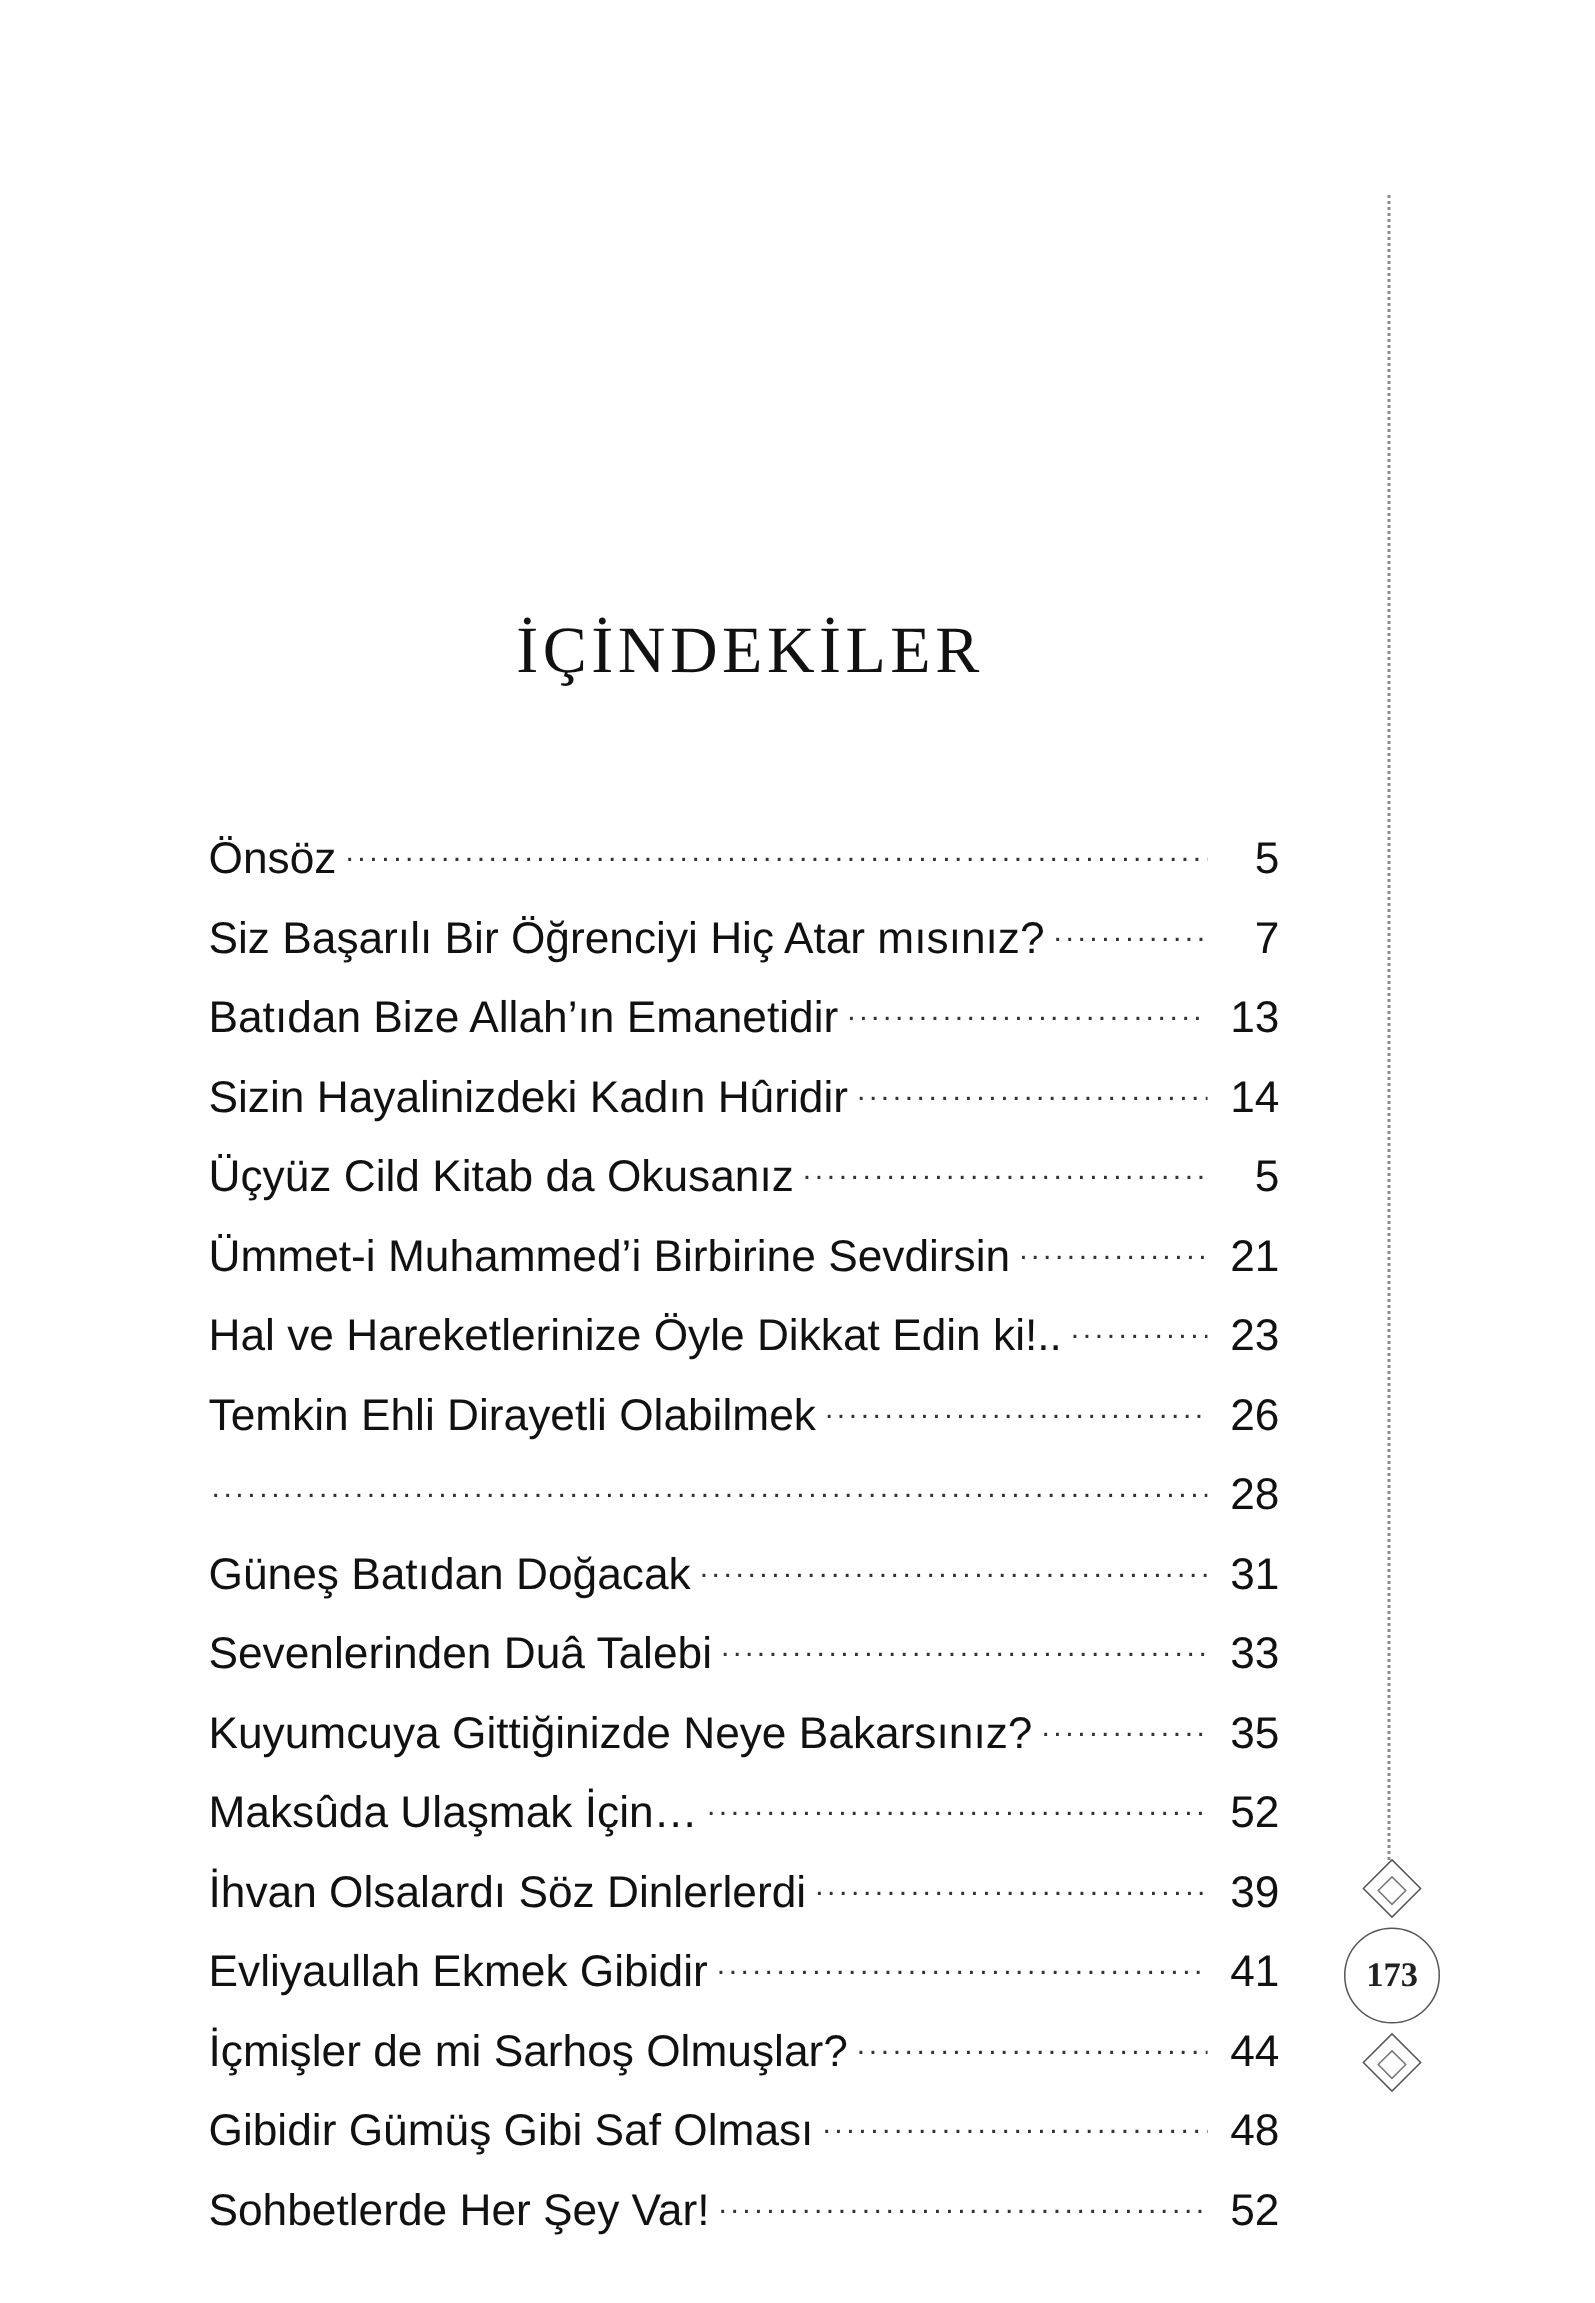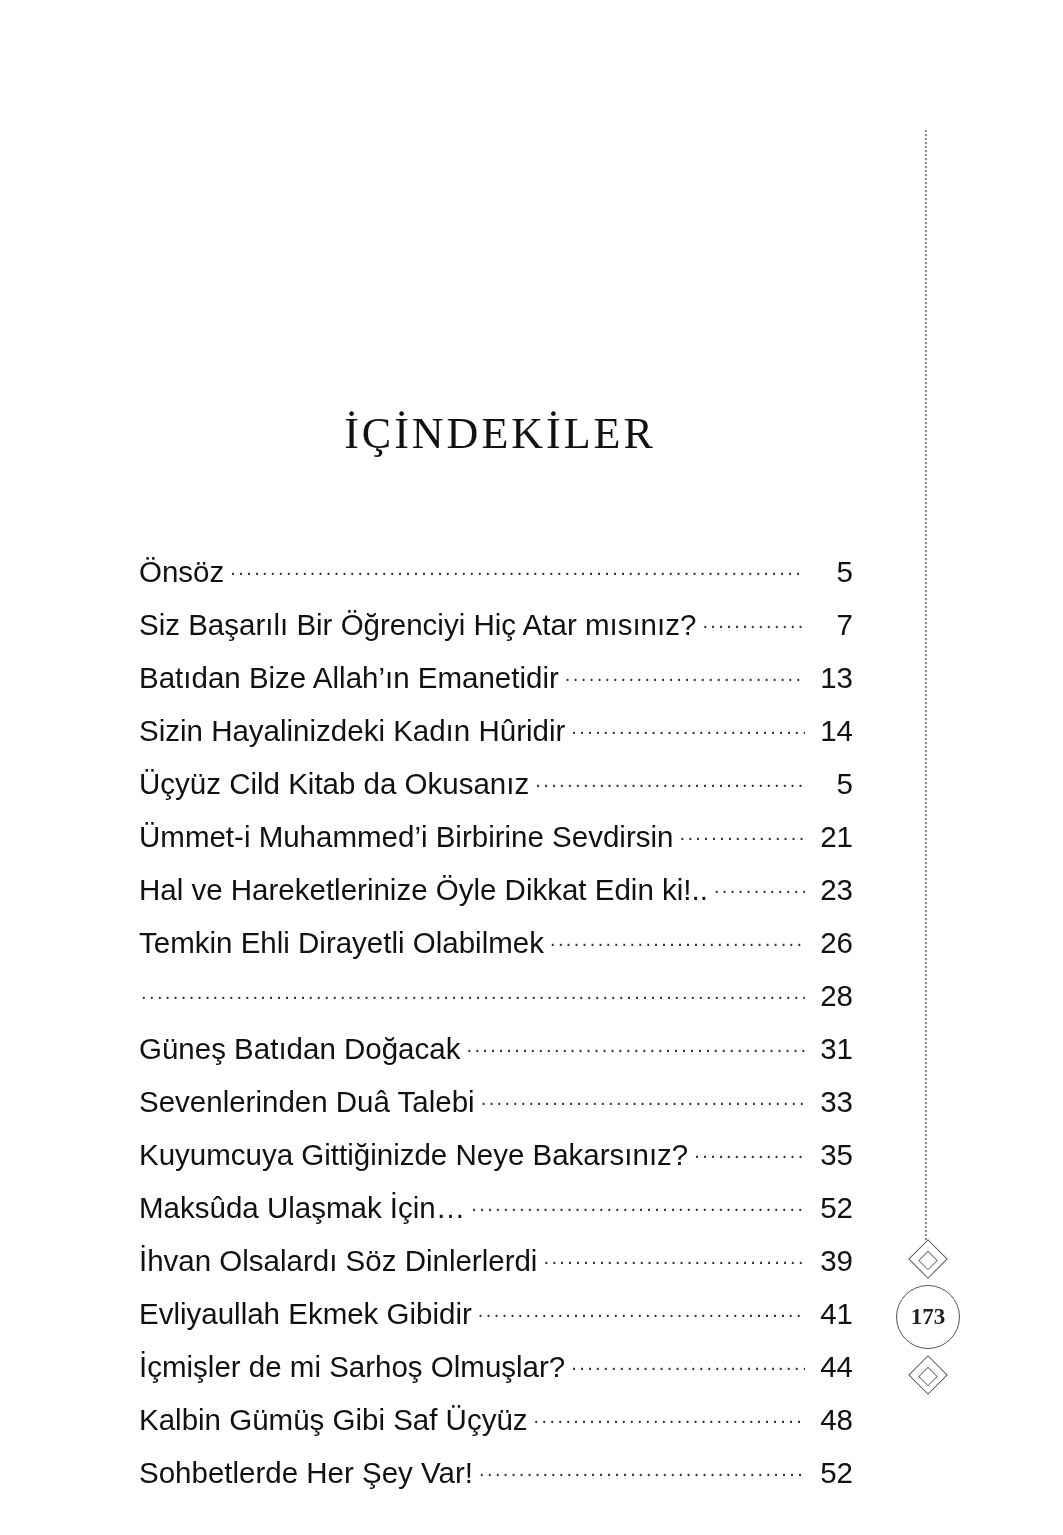--- a/index.html
+++ b/index.html
@@ -212,21 +212,21 @@
         <span class="toc-label">Evliyaullah Ekmek Gibidir</span>
         <span class="toc-dots"></span>
         <span class="toc-page">41</span>
       </div>
       <div class="toc-row">
         <span class="toc-label">İçmişler de mi Sarhoş Olmuşlar?</span>
         <span class="toc-dots"></span>
         <span class="toc-page">44</span>
       </div>
       <div class="toc-row">
-        <span class="toc-label">Kalbin Gümüş Gibi Saf Üçyüz</span>
+        <span class="toc-label">Gibidir Gümüş Gibi Saf Olması</span>
         <span class="toc-dots"></span>
         <span class="toc-page">48</span>
       </div>
       <div class="toc-row">
         <span class="toc-label">Sohbetlerde Her Şey Var!</span>
         <span class="toc-dots"></span>
         <span class="toc-page">52</span>
       </div>
     </div>
 

